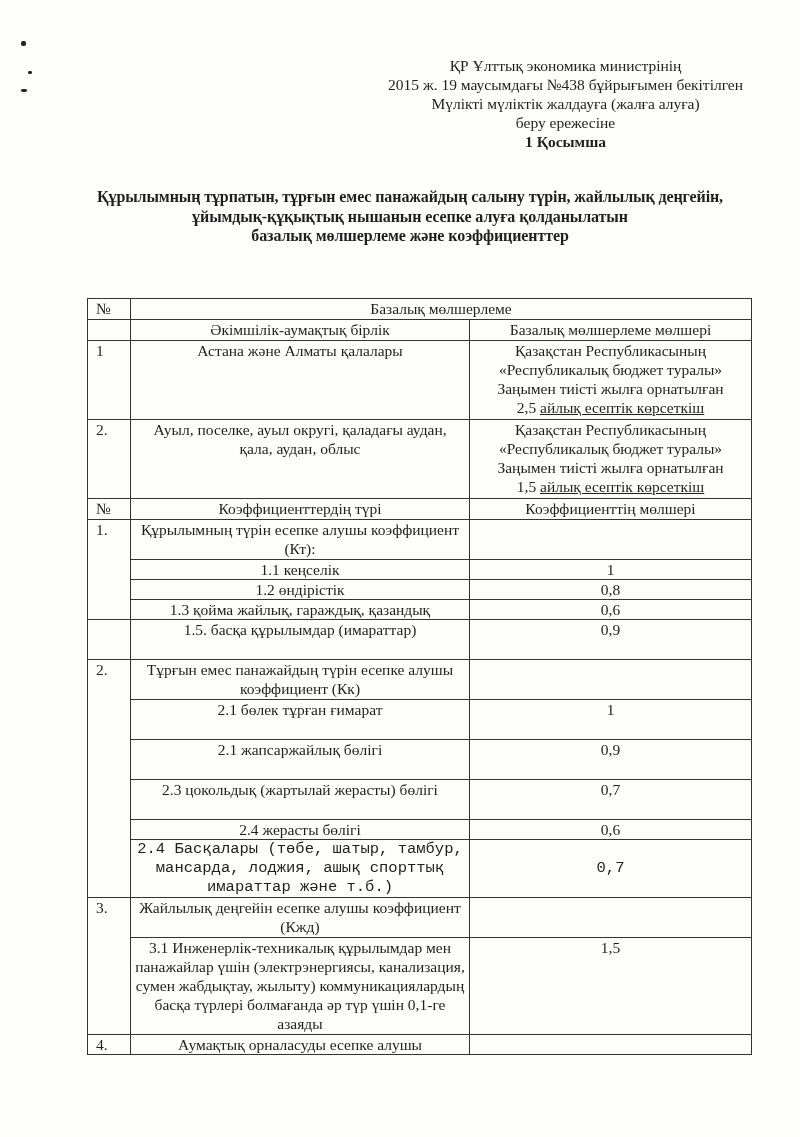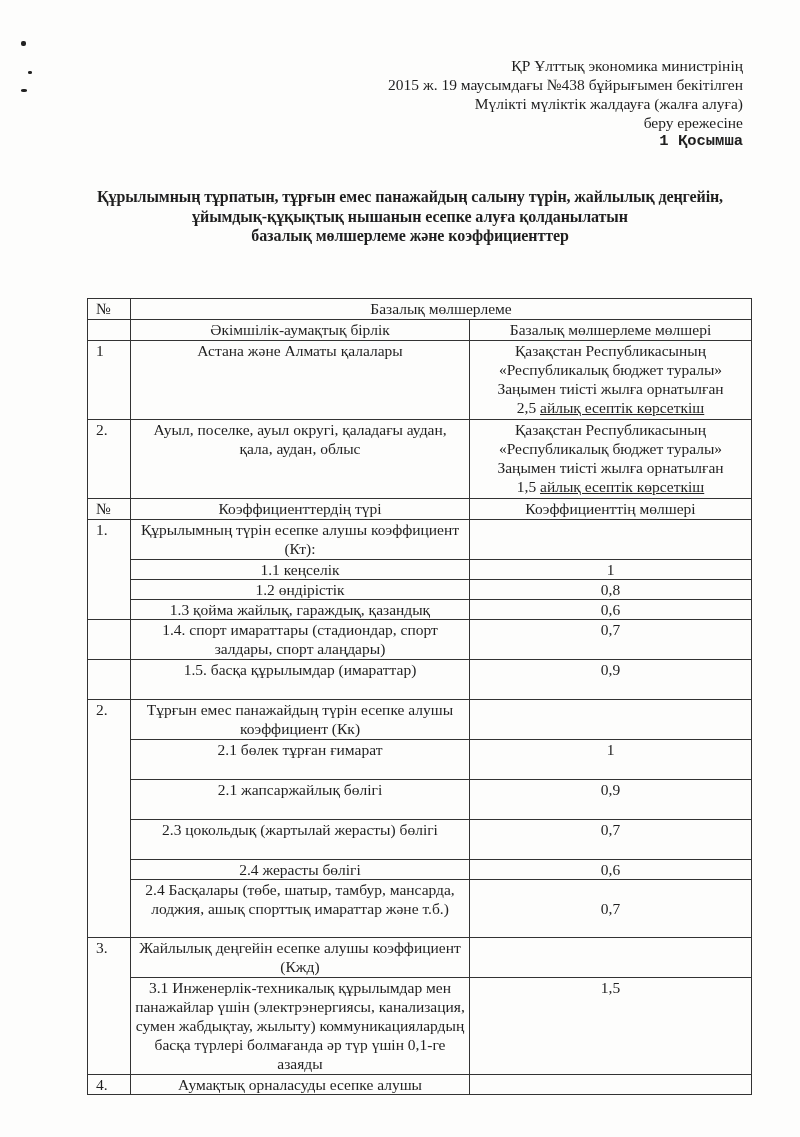--- a/index.html
+++ b/index.html
@@ -6,23 +6,23 @@
   body {
     width: 800px; height: 1137px; overflow: hidden;
     background: #fdfdfc;
     font-family: "Liberation Serif", "DejaVu Serif", serif;
     color: #1f1f1f;
     position: relative;
   }
   .speck { position: absolute; background: #222; border-radius: 40%; }
   .header-block {
     position: absolute; right: 57px; top: 56px;
-    text-align: right; font-size: 15.5px; line-height: 19px;
+    text-align: center; font-size: 15.5px; line-height: 19px;
   }
-  .header-block .bold { font-weight: bold; font-family: Liberation Mono, monospace; }
+  .header-block .bold { font-weight: bold; }
   .title-block {
     position: absolute; left: 60px; width: 700px; top: 187px;
     text-align: center; font-weight: bold; font-size: 16px; line-height: 19.5px;
     letter-spacing: -0.1px;
   }
   table.main {
     position: absolute; left: 87px; top: 298px; width: 665px;
     border-collapse: collapse; font-size: 15.5px; line-height: 19px;
   }
   table.main td {
@@ -107,25 +107,20 @@
     <td class="mid">1.2 өндірістік</td>
     <td>0,8</td>
   </tr>
   <tr style="height:19px;">
     <td class="num noborder-top"></td>
     <td class="mid">1.3 қойма жайлық, гараждық, қазандық</td>
     <td>0,6</td>
   </tr>
   <tr style="height:40px;">
     <td class="num"></td>
-    <td class="mid">1.4. спорт имараттары (стадиондар, спорт залдары, спорт алаңдары)</td>
-    <td>0,7</td>
-  </tr>
-  <tr style="height:40px;">
-    <td class="num"></td>
     <td class="mid">1.5. басқа құрылымдар (имараттар)</td>
     <td>0,9</td>
   </tr>
 
   <tr style="height:40px;">
     <td class="num noborder-bottom">2.</td>
     <td class="mid">Тұрғын емес панажайдың түрін есепке алушы коэффициент (Кк)</td>
     <td></td>
   </tr>
   <tr style="height:40px;margin-top:8px;">
@@ -141,21 +136,21 @@
   <tr style="height:40px;margin-top:44px;">
     <td class="num noborder-top noborder-bottom"></td>
     <td class="mid">2.3 цокольдық (жартылай жерасты) бөлігі</td>
     <td>0,7</td>
   </tr>
   <tr style="height:20px;">
     <td class="num noborder-top noborder-bottom"></td>
     <td class="mid">2.4 жерасты бөлігі</td>
     <td>0,6</td>
   </tr>
-  <tr style="height:58px;">
+  <tr style="height:58px;font-family:Liberation Mono, monospace;">
     <td class="num noborder-top"></td>
     <td class="mid">2.4  Басқалары (төбе, шатыр, тамбур, мансарда, лоджия, ашық спорттық имараттар және т.б.)</td>
     <td style="vertical-align:middle;">0,7</td>
   </tr>
 
   <tr style="height:40px;">
     <td class="num noborder-bottom">3.</td>
     <td class="mid">Жайлылық деңгейін есепке алушы коэффициент (Кжд)</td>
     <td></td>
   </tr>

